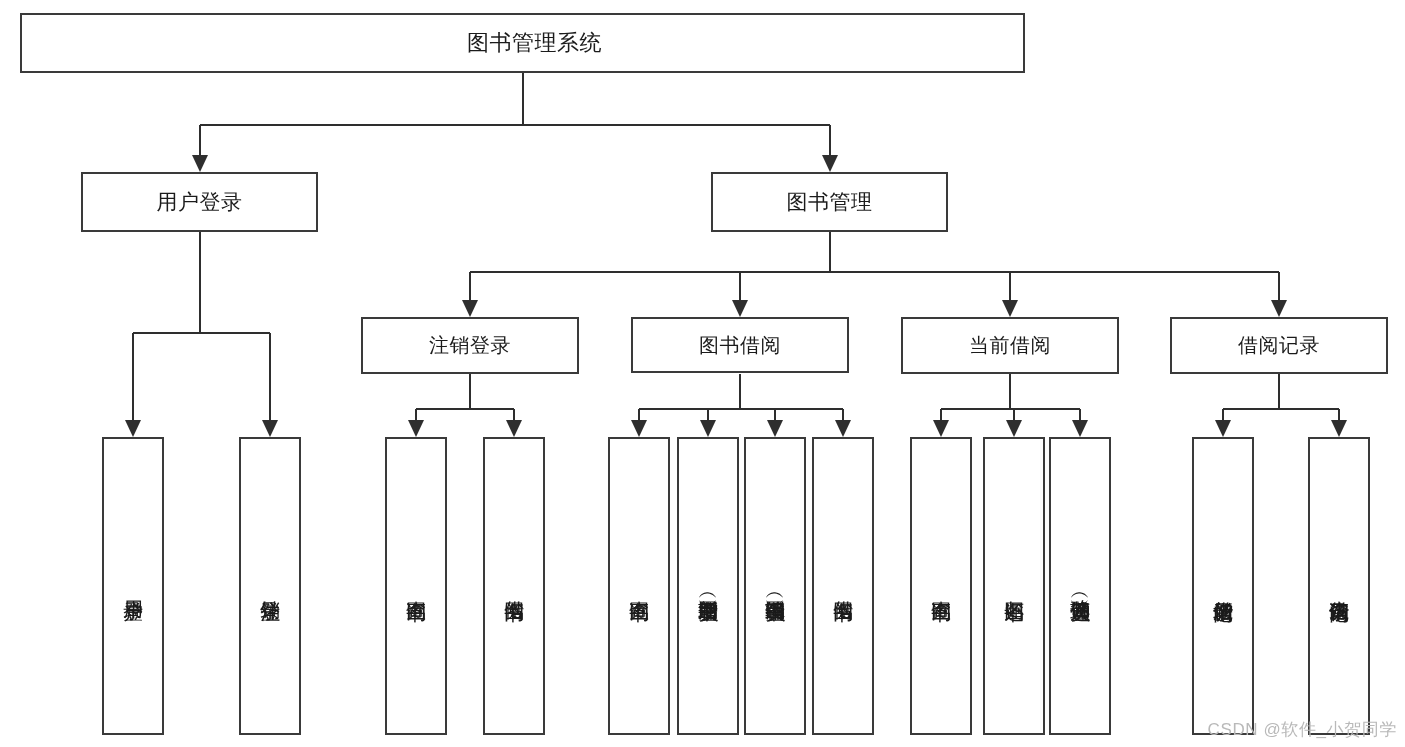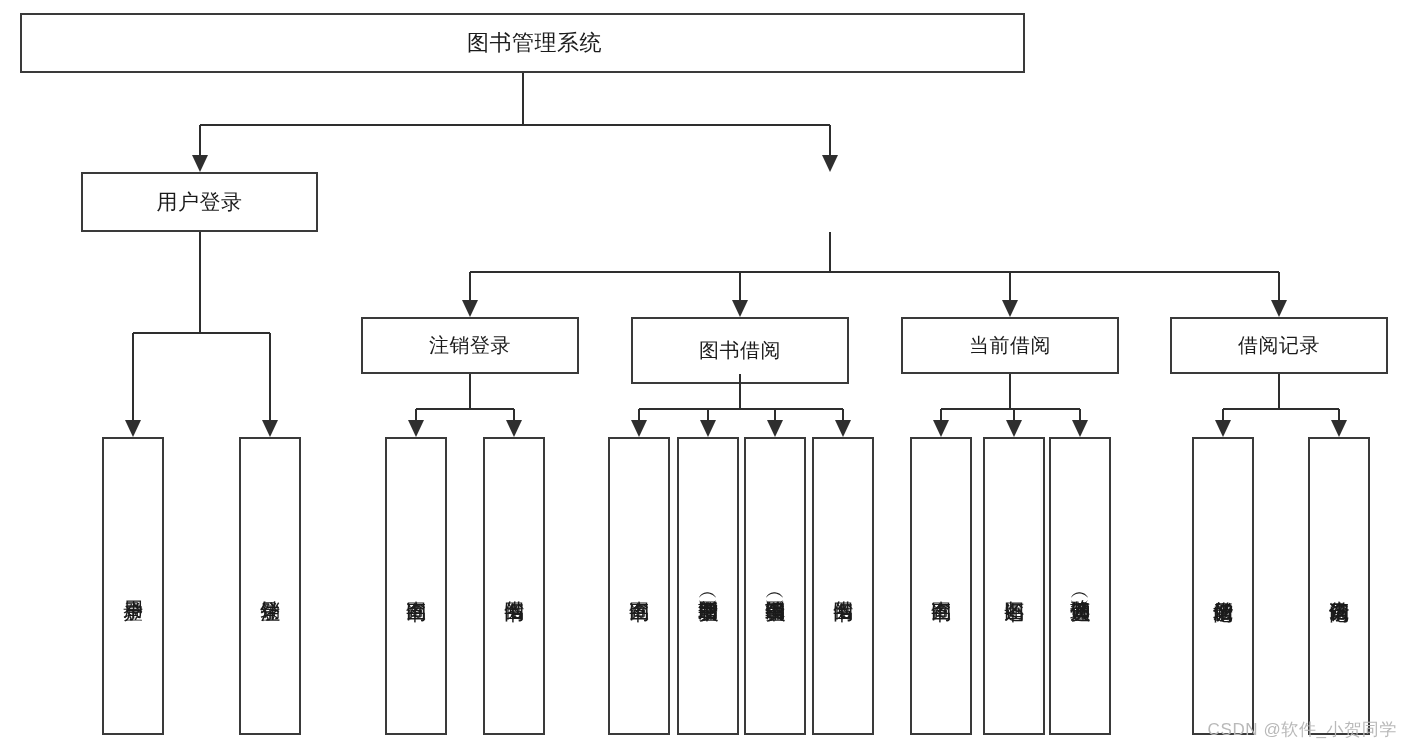--- a/index.html
+++ b/index.html
@@ -94,20 +94,23 @@
 
   <div class="vline" id="l-root-stem" style="left: 521.5px; top: 73px; height: 52px;"></div>
   <div class="hline" id="l-root-bus" style="left: 199.5px; top: 124px; width: 630px;"></div>
   <div class="vline" id="l-root-left-drop" style="left: 198.5px; top: 125px; height: 30px;"></div>
   <div class="arrow" id="a-root-left" style="left: 191.5px; top: 155px;"></div>
   <div class="vline" id="l-root-right-drop" style="left: 828.5px; top: 125px; height: 30px;"></div>
   <div class="arrow" id="a-root-right" style="left: 821.5px; top: 155px;"></div>
 
   <div class="node lvl2" id="node-l2-0" style="left: 81px; top: 172px; width: 237px; height: 60px;">
     <span class="label">用户登录</span>
+  </div>
+  <div class="node lvl2" id="node-l2-1" style="left: 711px; top: 172px; width: 237px; height: 60px;">
+    <span class="label">图书管理</span>
   </div>
 
   <div class="vline" id="l-ul-stem" style="left: 198.5px; top: 232px; height: 101px;"></div>
   <div class="hline" id="l-ul-bus" style="left: 133px; top: 332px; width: 137px;"></div>
   <div class="vline" id="l-ul-d0" style="left: 132px; top: 333px; height: 87px;"></div>
   <div class="arrow" id="a-ul-0" style="left: 125px; top: 420px;"></div>
   <div class="vline" id="l-ul-d1" style="left: 269px; top: 333px; height: 87px;"></div>
   <div class="arrow" id="a-ul-1" style="left: 262px; top: 420px;"></div>
 
   <div class="vline" id="l-bm-stem" style="left: 828.5px; top: 232px; height: 40px;"></div>
@@ -117,21 +120,21 @@
   <div class="vline" id="l-bm-d1" style="left: 739px; top: 272px; height: 28px;"></div>
   <div class="arrow" id="a-bm-1" style="left: 732px; top: 300px;"></div>
   <div class="vline" id="l-bm-d2" style="left: 1009px; top: 272px; height: 28px;"></div>
   <div class="arrow" id="a-bm-2" style="left: 1002px; top: 300px;"></div>
   <div class="vline" id="l-bm-d3" style="left: 1278px; top: 272px; height: 28px;"></div>
   <div class="arrow" id="a-bm-3" style="left: 1271px; top: 300px;"></div>
 
   <div class="node lvl3" id="node-l3-0" style="left: 361px; top: 317px; width: 218px; height: 57px;">
     <span class="label">注销登录</span>
   </div>
-  <div class="node lvl3" id="node-l3-1" style="left: 631px; top: 317px; width: 218px; height: 67px;">
+  <div class="node lvl3" id="node-l3-1" style="left: 631px; top: 317px; width: 218px; height: 56px;">
     <span class="label">图书借阅</span>
   </div>
   <div class="node lvl3" id="node-l3-3" style="left: 1170px; top: 317px; width: 218px; height: 57px;">
     <span class="label">借阅记录</span>
   </div>
   <div class="node lvl3" id="node-l3-2" style="left: 901px; top: 317px; width: 218px; height: 57px;">
     <span class="label">当前借阅</span>
   </div>
 
   <div class="node leaf" id="node-leaf-0" style="left: 102px; top: 437px; width: 62px; height: 298px;">

